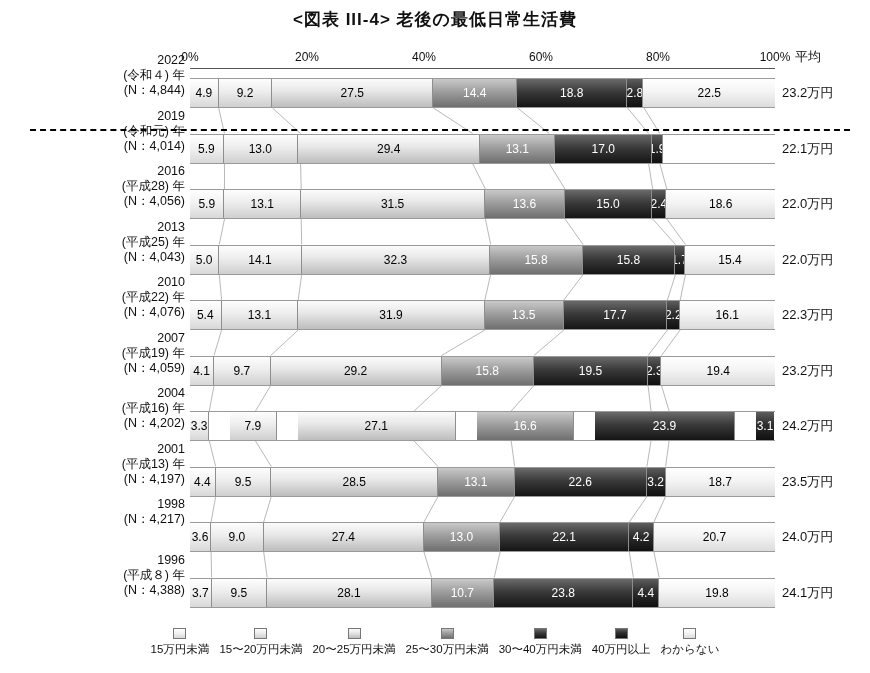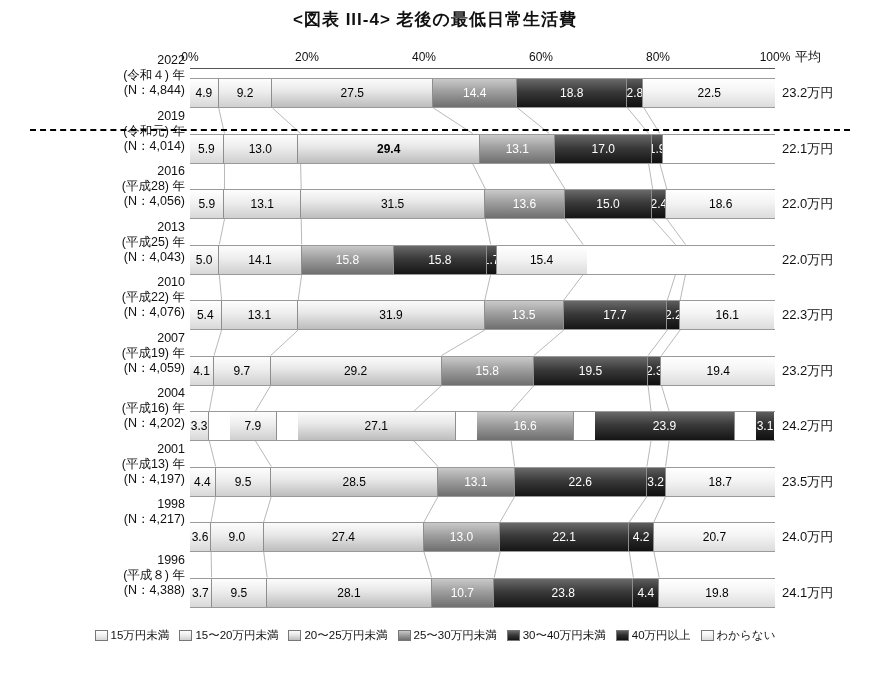--- a/index.html
+++ b/index.html
@@ -59,21 +59,21 @@
   }
 
   
   .connectors{position:absolute;left:190px;top:68px;width:585px;height:555px;pointer-events:none;}
 
   .legend{
     position:absolute;left:0;top:628px;width:870px;
     display:flex;justify-content:center;align-items:center;gap:10px;
     font-size:11.5px;
   }
-  .legend .li{display:flex;align-items:center;gap:3px;white-space:nowrap;}
+  .legend .li{display:flex;align-items:center;gap:3px;white-space:nowrap;flex-direction:column;}
   .swatch{width:13px;height:11px;border:1px solid #777;box-sizing:border-box;display:inline-block;}
 </style>
 </head>
 <body>
 
 <div id="wrap">
 
   <div class="title">&lt;図表 III-4&gt;  老後の最低日常生活費</div>
 
   <div class="axis-labels">
@@ -180,21 +180,21 @@
         <div>(令和元) 年</div>
         <div>(N：4,014)</div>
       </div>
       <div class="bar" style="top: 133.5px;">
         <div class="seg s0" style="width: 34.515px;">
           <span>5.9</span>
         </div>
         <div class="seg s1" style="width: 76.05px;">
           <span>13.0</span>
         </div>
-        <div class="seg s2" style="width: 187px; font-weight: bold;">
+        <div class="seg s2" style="width: 187px;">
           <span>29.4</span>
         </div>
         <div class="seg s3" style="width: 76.635px;">
           <span>13.1</span>
         </div>
         <div class="seg s4" style="width: 99.45px;">
           <span>17.0</span>
         </div>
         <div class="seg s5" style="width: 11.115px;">
           <span>1.9</span>
@@ -238,20 +238,23 @@
         <div>(平成25) 年</div>
         <div>(N：4,043)</div>
       </div>
       <div class="bar" style="top: 244.5px;">
         <div class="seg s0" style="width: 29.25px;">
           <span>5.0</span>
         </div>
         <div class="seg s1" style="width: 82.485px;">
           <span>14.1</span>
         </div>
+        <div class="seg s2" style="width: 188.955px;">
+          <span>32.3</span>
+        </div>
         <div class="seg s3" style="width: 92.43px;">
           <span>15.8</span>
         </div>
         <div class="seg s4" style="width: 92.43px;">
           <span>15.8</span>
         </div>
         <div class="seg s5" style="width: 9.945px;">
           <span>1.7</span>
         </div>
         <div class="seg s6" style="width: 90.09px;">

